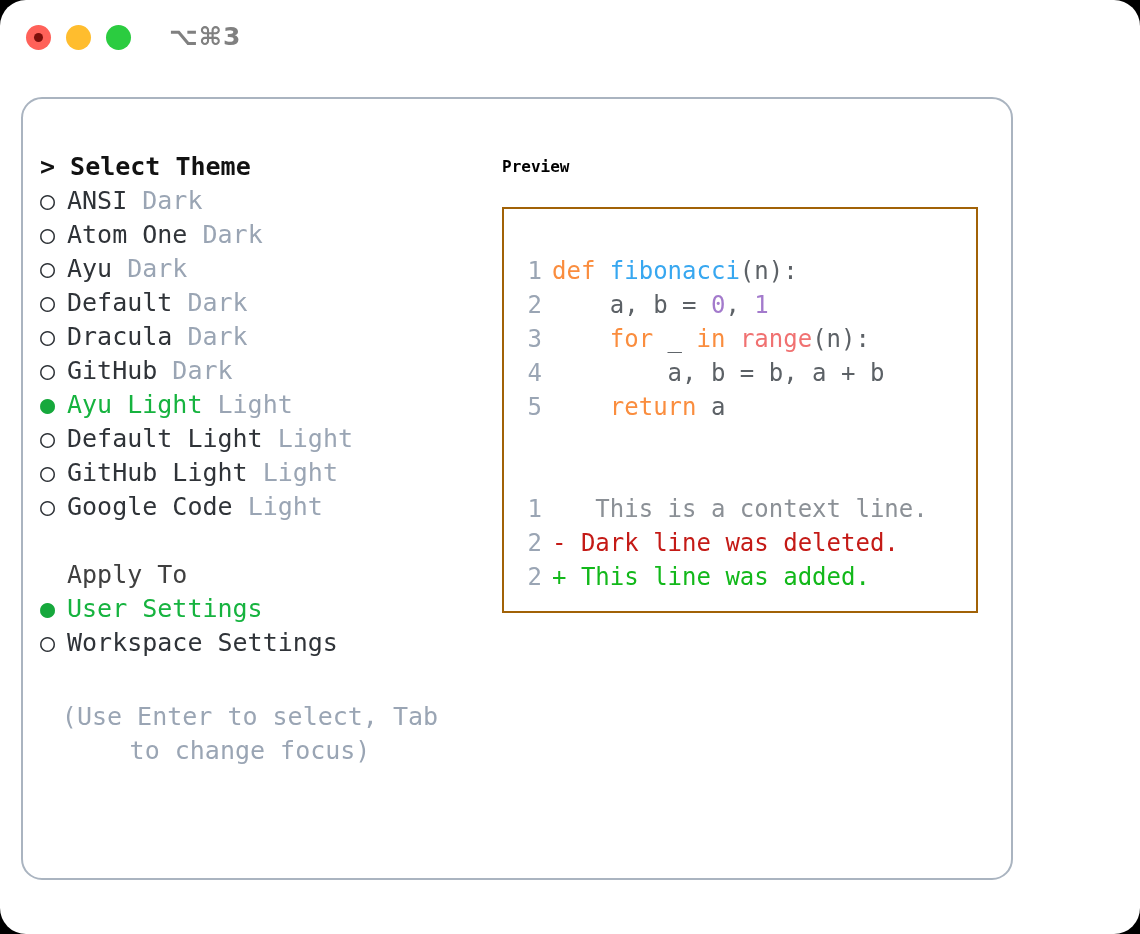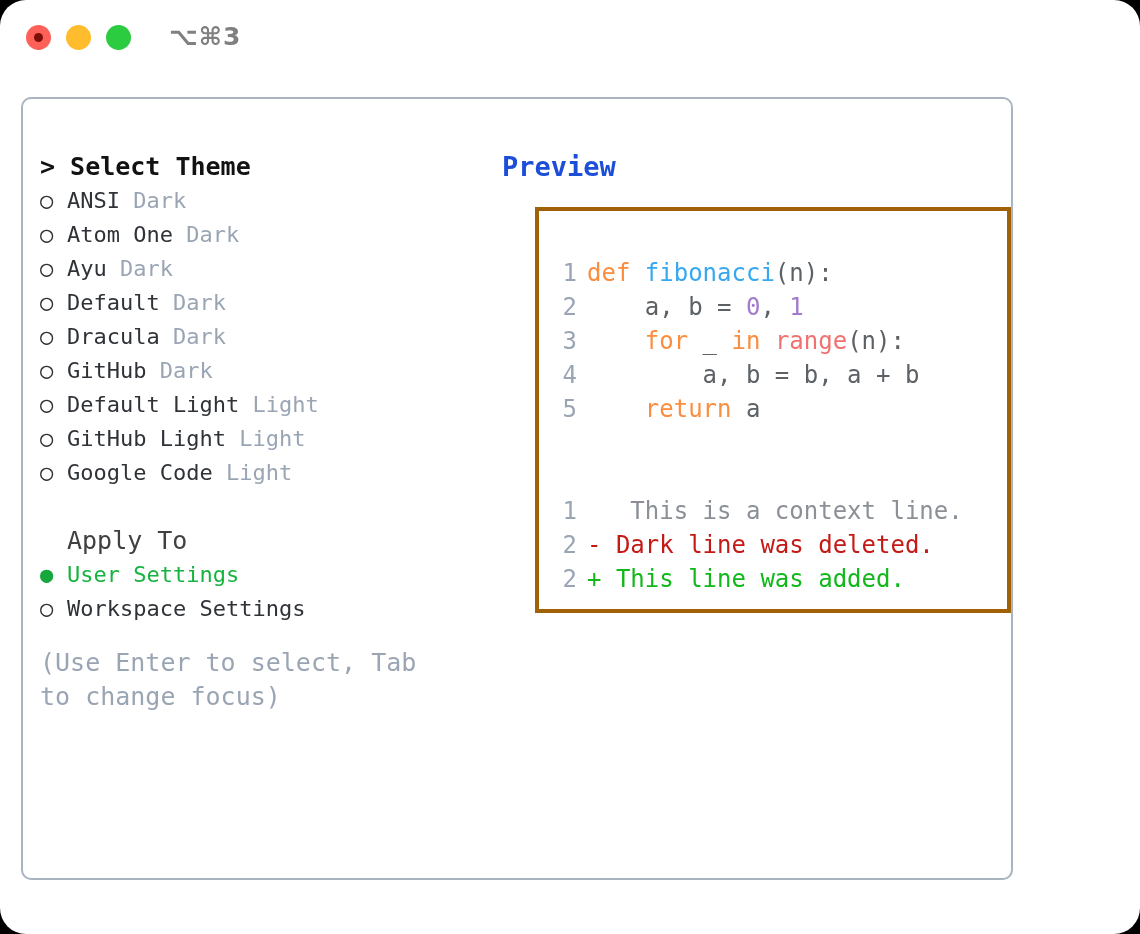--- a/index.html
+++ b/index.html
@@ -77,41 +77,41 @@
   }
 
   
   .panel {
     position: absolute;
     left: 21px;
     top: 97px;
     width: 992px;
     height: 783px;
     border: 2px solid #aab4c0;
-    border-radius: 10px;
+    border-radius: 21px;
     box-sizing: border-box;
     background: #ffffff;
   }
 
   
   .left-col {
     position: absolute;
     left: 17px;
     top: 51px;
     width: 450px;
   }
   .section-head {
     font-size: 25px;
     font-weight: bold;
     color: #121212;
     line-height: 34px;
     white-space: pre;
   }
   .theme-row {
-    font-size: 22px;
+    font-size: 25px;
     line-height: 34px;
     white-space: pre;
     color: #2f3338;
   }
   .bullet {
     display: inline-block;
     width: 27px;
     color: #2f3338;
   }
   .theme-row.selected .bullet,
@@ -122,50 +122,50 @@
 
   .apply-head {
     font-size: 25px;
     color: #404040;
     line-height: 34px;
     white-space: pre;
     padding-left: 27px;
     margin-top: 34px;
   }
   .hint {
-    margin-top: 20px;
+    margin-top: 40px;
     font-size: 25px;
     line-height: 34px;
     color: #9aa5b4;
     width: 420px;
+    text-align: center;
   }
 
   
   .right-col {
     position: absolute;
     left: 479px;
     top: 51px;
     width: 490px;
   }
   .preview-title {
-    font-size: 27px;
+    font-size: 16px;
     font-weight: bold;
-    color: #1d4ed8;
+    color: #000000;
     line-height: 34px;
     white-space: pre;
   }
   .preview-box {
     margin-top: 23px;
     width: 476px;
     height: 406px;
-    border: 4px solid #a16207;
+    border: 2px solid #a16207;
     box-sizing: border-box;
     background: #ffffff;
     padding: 45px 0 0 0;
-    margin-left: 33px;
   }
   .code-line {
     font-size: 24px;
     line-height: 34px;
     white-space: pre;
     padding-left: 16px;
     color: #3b4048;
   }
   .ln {
     display: inline-block;
@@ -206,20 +206,21 @@
 
       <div class="section-head">&gt; Select Theme</div>
 
       <div id="theme-list">
           <div class="theme-row"><span class="bullet">○</span><span class="label">ANSI</span><span class="variant"> Dark</span></div>
           <div class="theme-row"><span class="bullet">○</span><span class="label">Atom One</span><span class="variant"> Dark</span></div>
           <div class="theme-row"><span class="bullet">○</span><span class="label">Ayu</span><span class="variant"> Dark</span></div>
           <div class="theme-row"><span class="bullet">○</span><span class="label">Default</span><span class="variant"> Dark</span></div>
           <div class="theme-row"><span class="bullet">○</span><span class="label">Dracula</span><span class="variant"> Dark</span></div>
           <div class="theme-row"><span class="bullet">○</span><span class="label">GitHub</span><span class="variant"> Dark</span></div>
+          <div class="theme-row selected"><span class="bullet">●</span><span class="label">Ayu Light</span><span class="variant"> Light</span></div>
           <div class="theme-row"><span class="bullet">○</span><span class="label">Default Light</span><span class="variant"> Light</span></div>
           <div class="theme-row"><span class="bullet">○</span><span class="label">GitHub Light</span><span class="variant"> Light</span></div>
           <div class="theme-row"><span class="bullet">○</span><span class="label">Google Code</span><span class="variant"> Light</span></div>
         </div>
 
       <div class="apply-head">Apply To</div>
 
       <div id="apply-list">
           <div class="theme-row selected"><span class="bullet">●</span><span class="label">User Settings</span></div>
           <div class="theme-row"><span class="bullet">○</span><span class="label">Workspace Settings</span></div>

